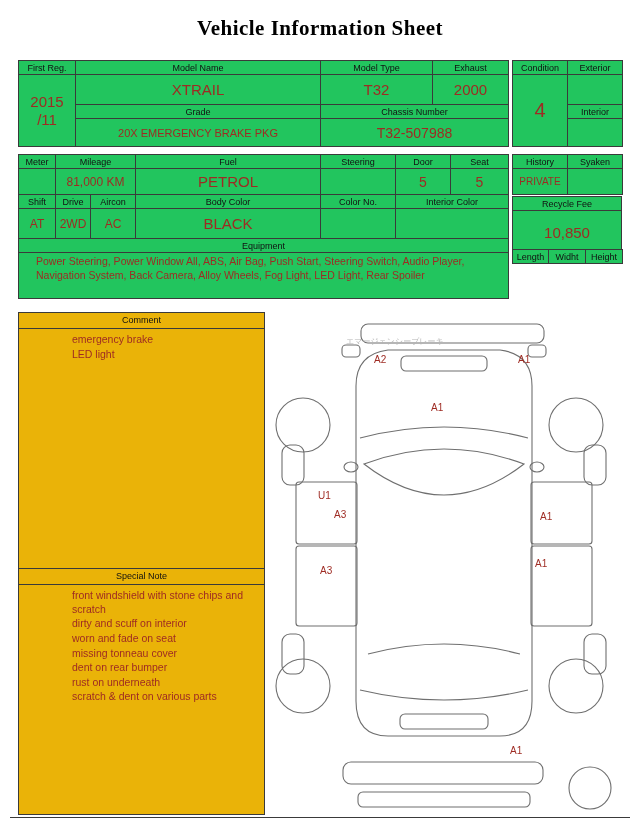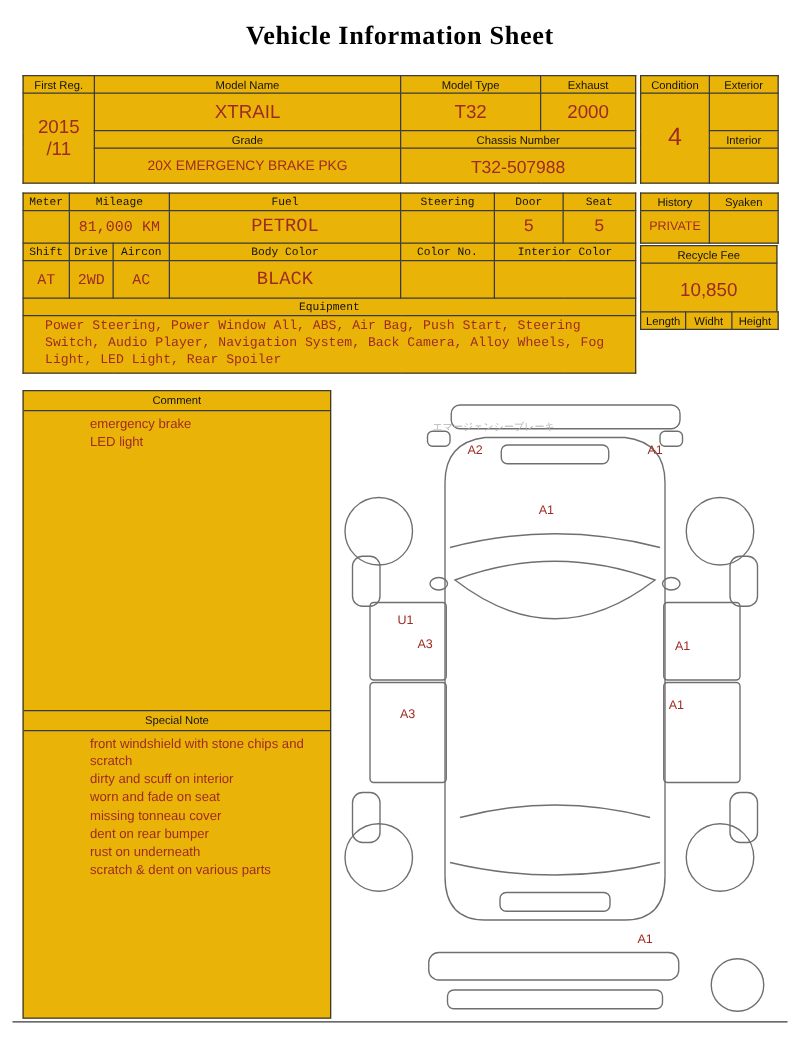--- a/index.html
+++ b/index.html
@@ -1,21 +1,21 @@
 <!DOCTYPE html>
 <html style="--accent: #9E2B23;"><head>
 <meta charset="utf-8">
 <style>
   :root{ --accent:#9E2B23; --line:#3a3a3a; }
   html,body{margin:0;padding:0;background:#fff;}
   .sheet{position:relative;width:640px;height:835px;background:#fff;
          font-family:"Liberation Sans",sans-serif;color:#111;overflow:hidden;}
   .title{position:absolute;top:16px;left:0;width:640px;text-align:center;
          font-family:"Liberation Serif",serif;font-size:21px;font-weight:600;letter-spacing:.5px;color:#000;}
-  table.t{border-collapse:collapse;table-layout:fixed;position:absolute;background:#eab308;}
+  table.t{border-collapse:collapse;table-layout:fixed;position:absolute;background:#22c55e;}
   table.t td{border:1px solid var(--line);padding:0 2px;text-align:center;vertical-align:middle;overflow:hidden;}
   td.hd{font-size:9px;color:#111;font-weight:400;white-space:nowrap;}
   .red{color:var(--accent);}
   .f10{font-size:10px}.f105{font-size:10.5px}.f11{font-size:11px}.f12{font-size:12px}
   .f13{font-size:13px}.f14{font-size:14px}.f15{font-size:15px}.f20{font-size:20px}
   .leftal{text-align:left !important;vertical-align:top !important;padding:2px 17px !important;line-height:1.3;}
   .panel{position:absolute;border:1px solid var(--line);box-sizing:border-box;background:#eab308;}
   .strip{height:15px;line-height:15px;font-size:9px;text-align:center;border-bottom:1px solid var(--line);color:#111;}
   .strip.mid{border-top:1px solid var(--line);}
   .txt{padding:4px 6px;font-size:10.5px;line-height:1.3;color:var(--accent);margin-left:47px;}
@@ -84,21 +84,21 @@
     </tr>
     <tr style="height:14px">
       <td class="hd">Interior</td>
     </tr>
     <tr style="height:28px">
       <td></td>
     </tr>
   </tbody>
     </table>
 
-  <table class="t" style="left:18px;top:154px;width:490px;font-family:Liberation Mono, monospace;">
+  <table class="t" style="left:18px;top:154px;width:490px;">
     <colgroup>
       <col style="width:37px">
         <col style="width:35px">
         <col style="width:45px">
       <col style="width:185px">
         <col style="width:75px">
         <col style="width:55px">
         <col style="width:58px">
     </colgroup>
     <tbody>

